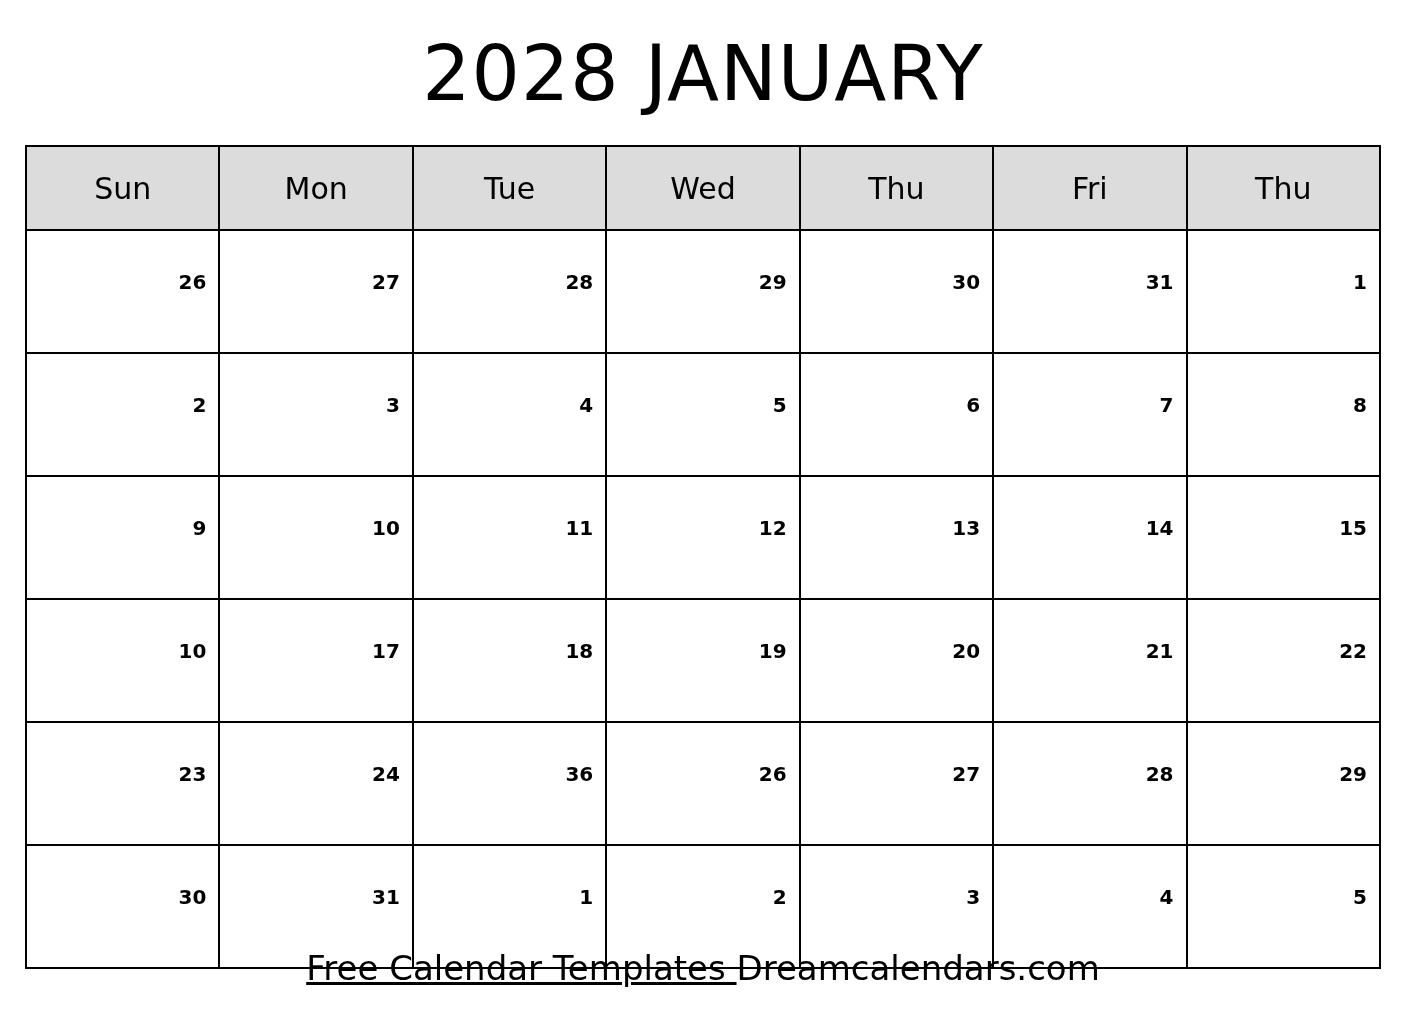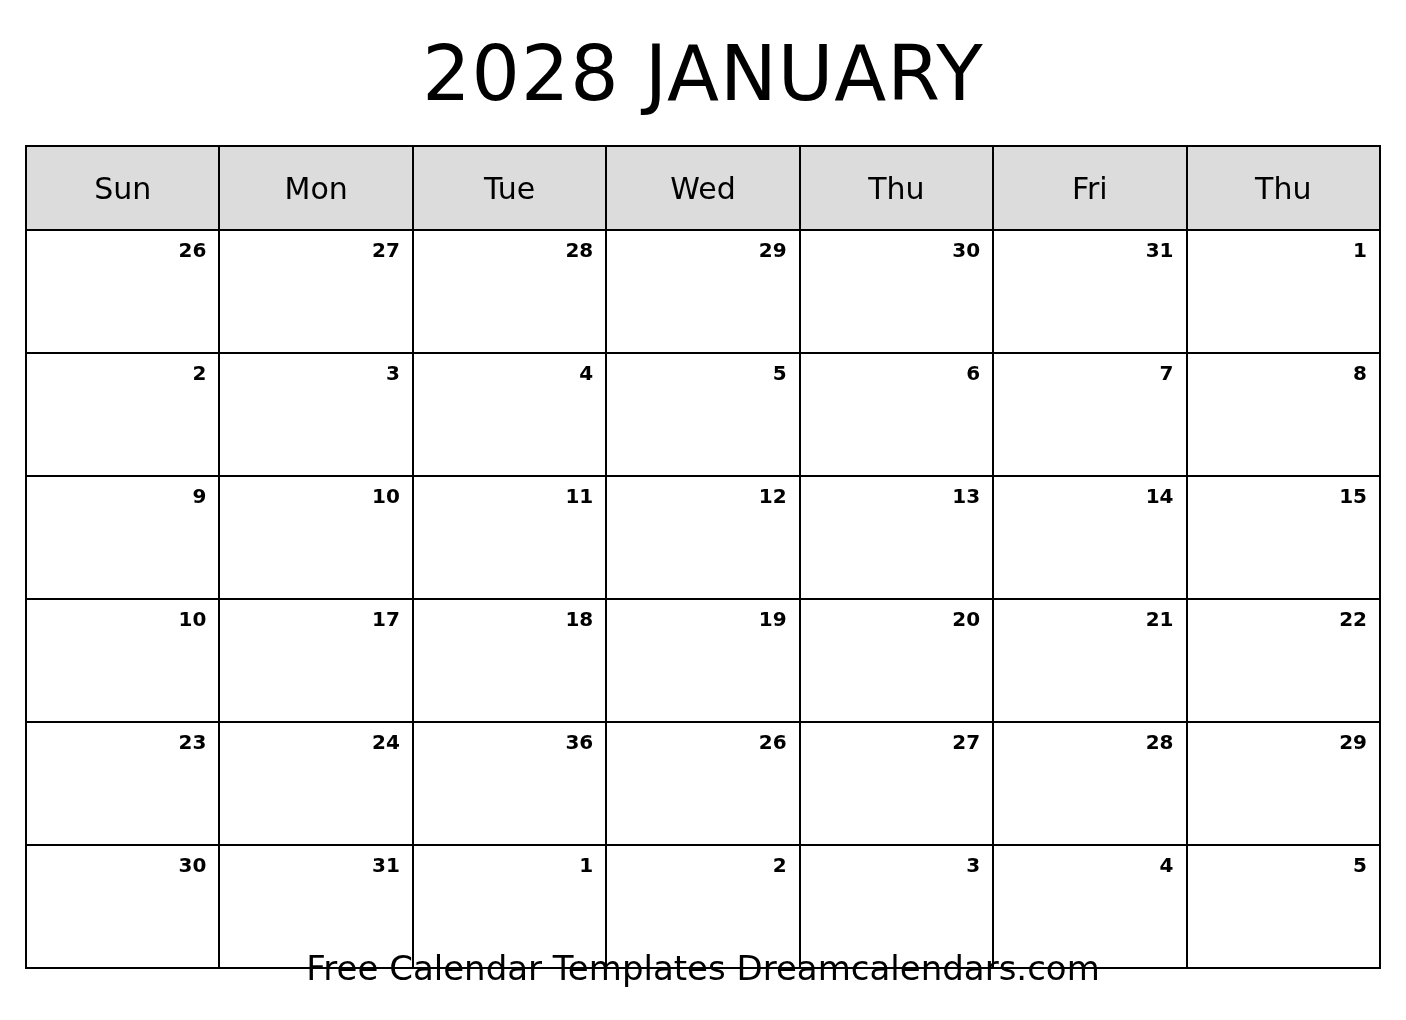--- a/index.html
+++ b/index.html
@@ -57,36 +57,38 @@
     text-align: right;
     padding: 8px 12px 0 0;
     font-size: 20px;
     font-weight: bold;
     background: #ffffff;
     font-family: "DejaVu Sans", sans-serif;
   }
   .daynum {
     display: block;
     line-height: 22px;
+    margin-top: 32px;
   }
   .footer {
     position: absolute;
     left: 0;
     bottom: 30px;
     width: 1406px;
     text-align: center;
     font-size: 34px;
     line-height: 44px;
     font-family: "DejaVu Sans", sans-serif;
   }
   .footer .brand {
     font-weight: normal;
   }
   .footer .lead {
     font-weight: 400;
+    text-decoration: underline;
   }
 </style>
 </head>
 <body>
 
 <div class="page">
 
   <div class="title">2028 JANUARY</div>
 
   <table class="calendar">

